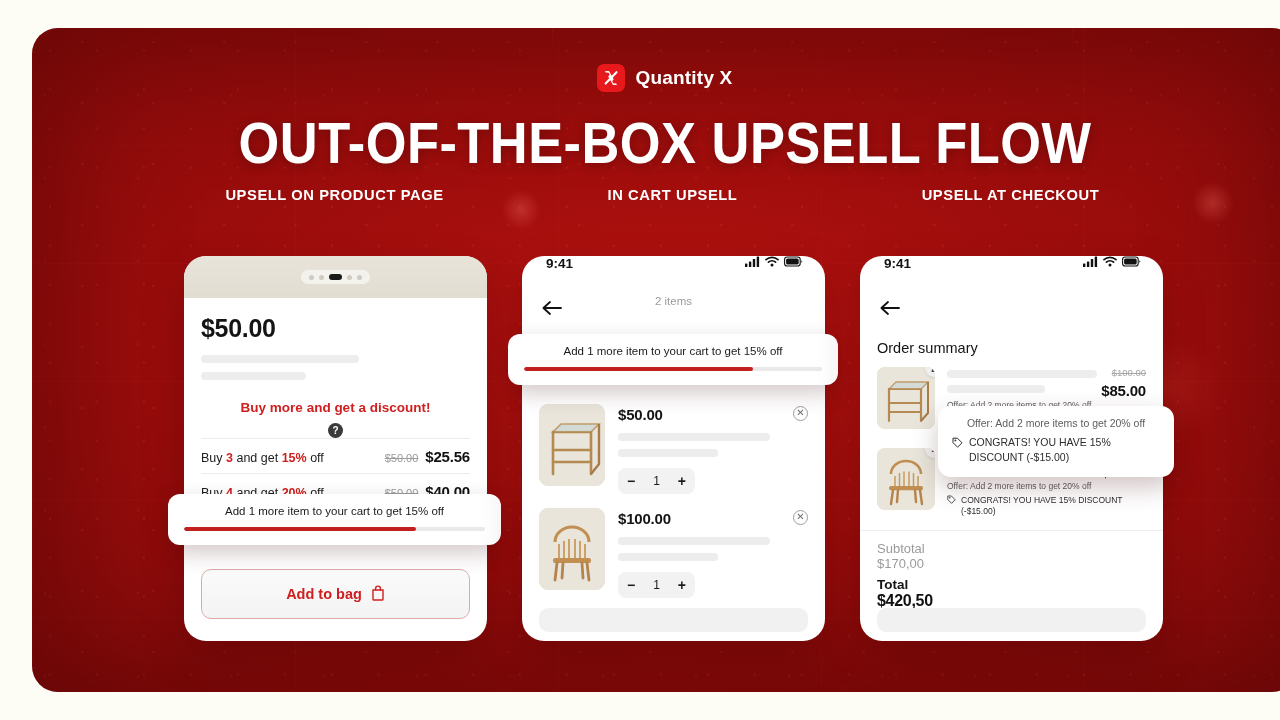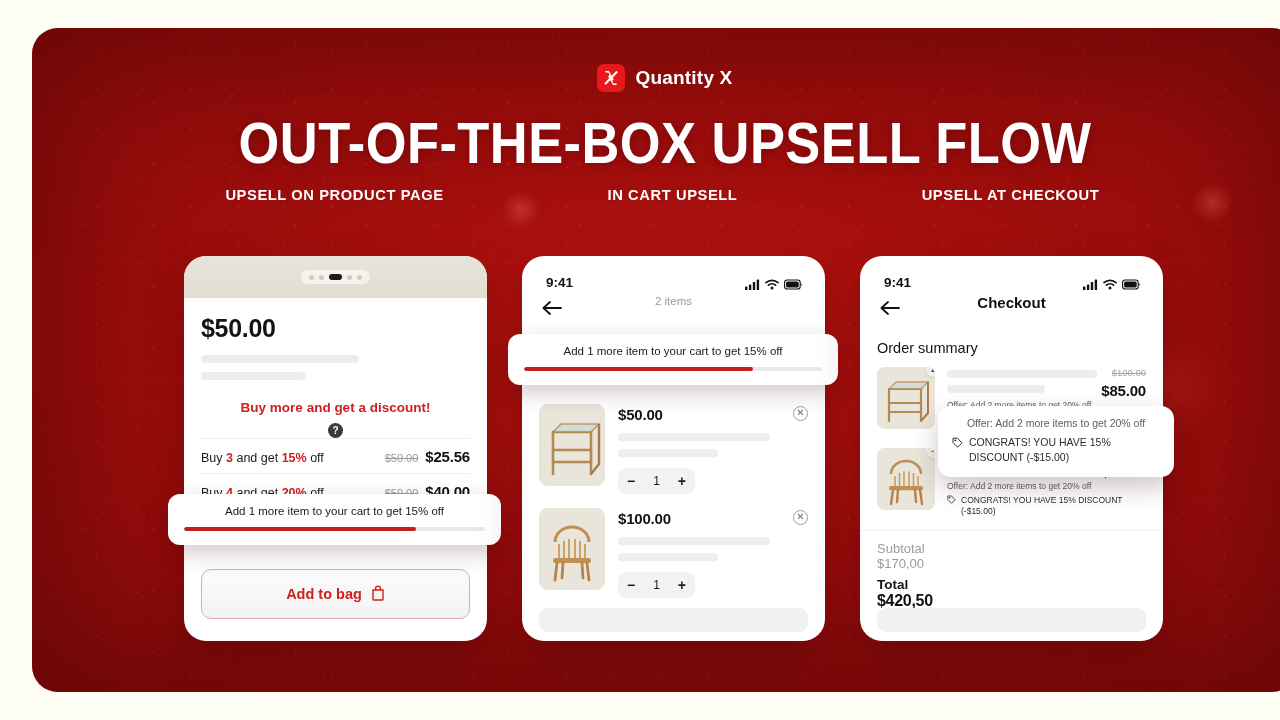--- a/index.html
+++ b/index.html
@@ -89,21 +89,21 @@
     position: absolute; width: 303px; height: 385px;
     background: #fff; border-radius: 22px; overflow: hidden;
     box-shadow: 0 18px 40px rgba(70,0,0,.30);
   }
   #phone-product  { left: 152px; top: 228px; }
   #phone-cart     { left: 490px; top: 228px; }
   #phone-checkout { left: 828px; top: 228px; }
 
   
   .statusbar {
-    height: 34px; display: flex; align-items: flex-end;
+    height: 34px; display: flex; align-items: flex-start;
     justify-content: space-between; padding: 0 22px 0 24px;
     font-size: 13.5px; font-weight: bold; color: #111;
   }
   .sb-icons { display: flex; align-items: center; gap: 5px; }
 
   
   .navbar { position: relative; height: 44px; }
   .nav-back {
     position: absolute; left: 18px; top: 8px;
     width: 26px; height: 26px;
@@ -478,23 +478,20 @@
         </svg>
       </span>
     </div>
 
     <div class="navbar">
       <span class="nav-back">
         <svg width="24" height="20" viewBox="0 0 24 20">
           <path d="M10 4 L3.4 10 L10 16 M3.6 10 H21" stroke="#111" stroke-width="1.8" fill="none" stroke-linecap="round" stroke-linejoin="round"></path>
         </svg>
       </span>
-      <div class="nav-title-wrap">
-        <div class="nav-title">Checkout</div>
-      </div>
     </div>
 
     <div class="co-body">
       <div class="co-h">Order summary</div>
 
       <div class="co-row">
         <div class="co-thumb">
           <svg width="58" height="62" viewBox="0 0 58 62">
             <rect width="58" height="62" fill="#e9e5da"></rect>
             <g stroke="#b58a52" stroke-width="2.2" fill="none" stroke-linecap="round">

